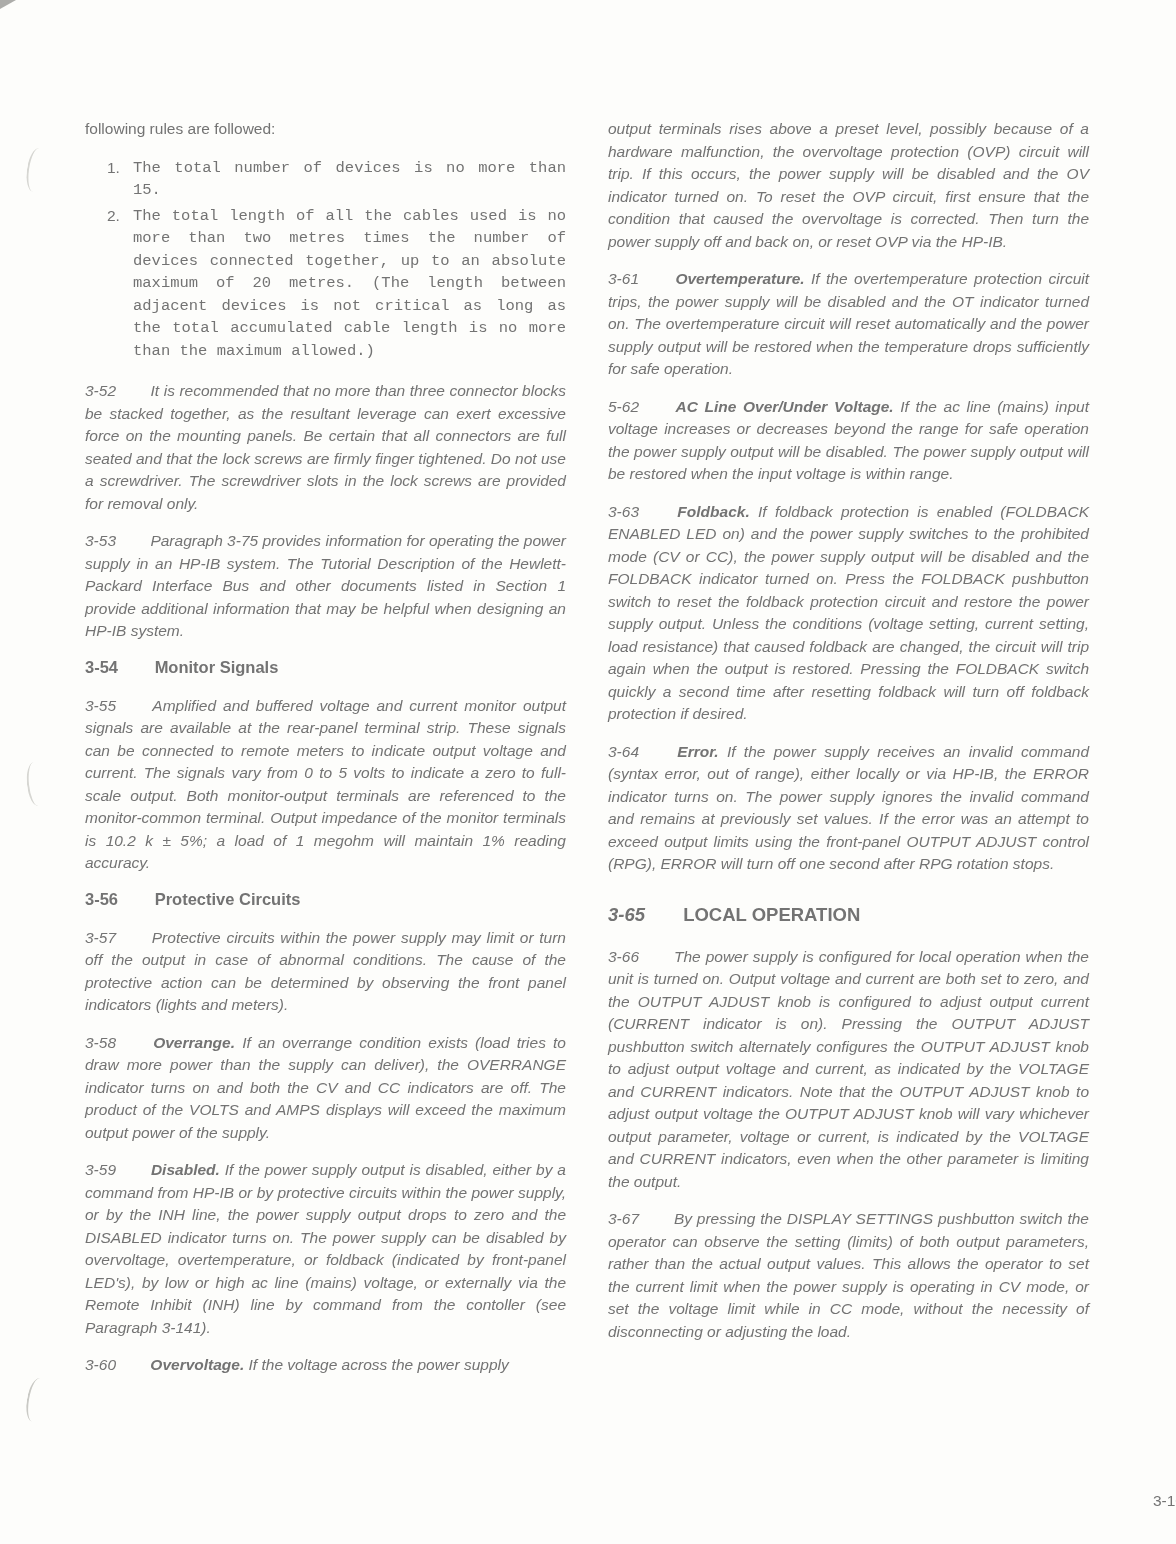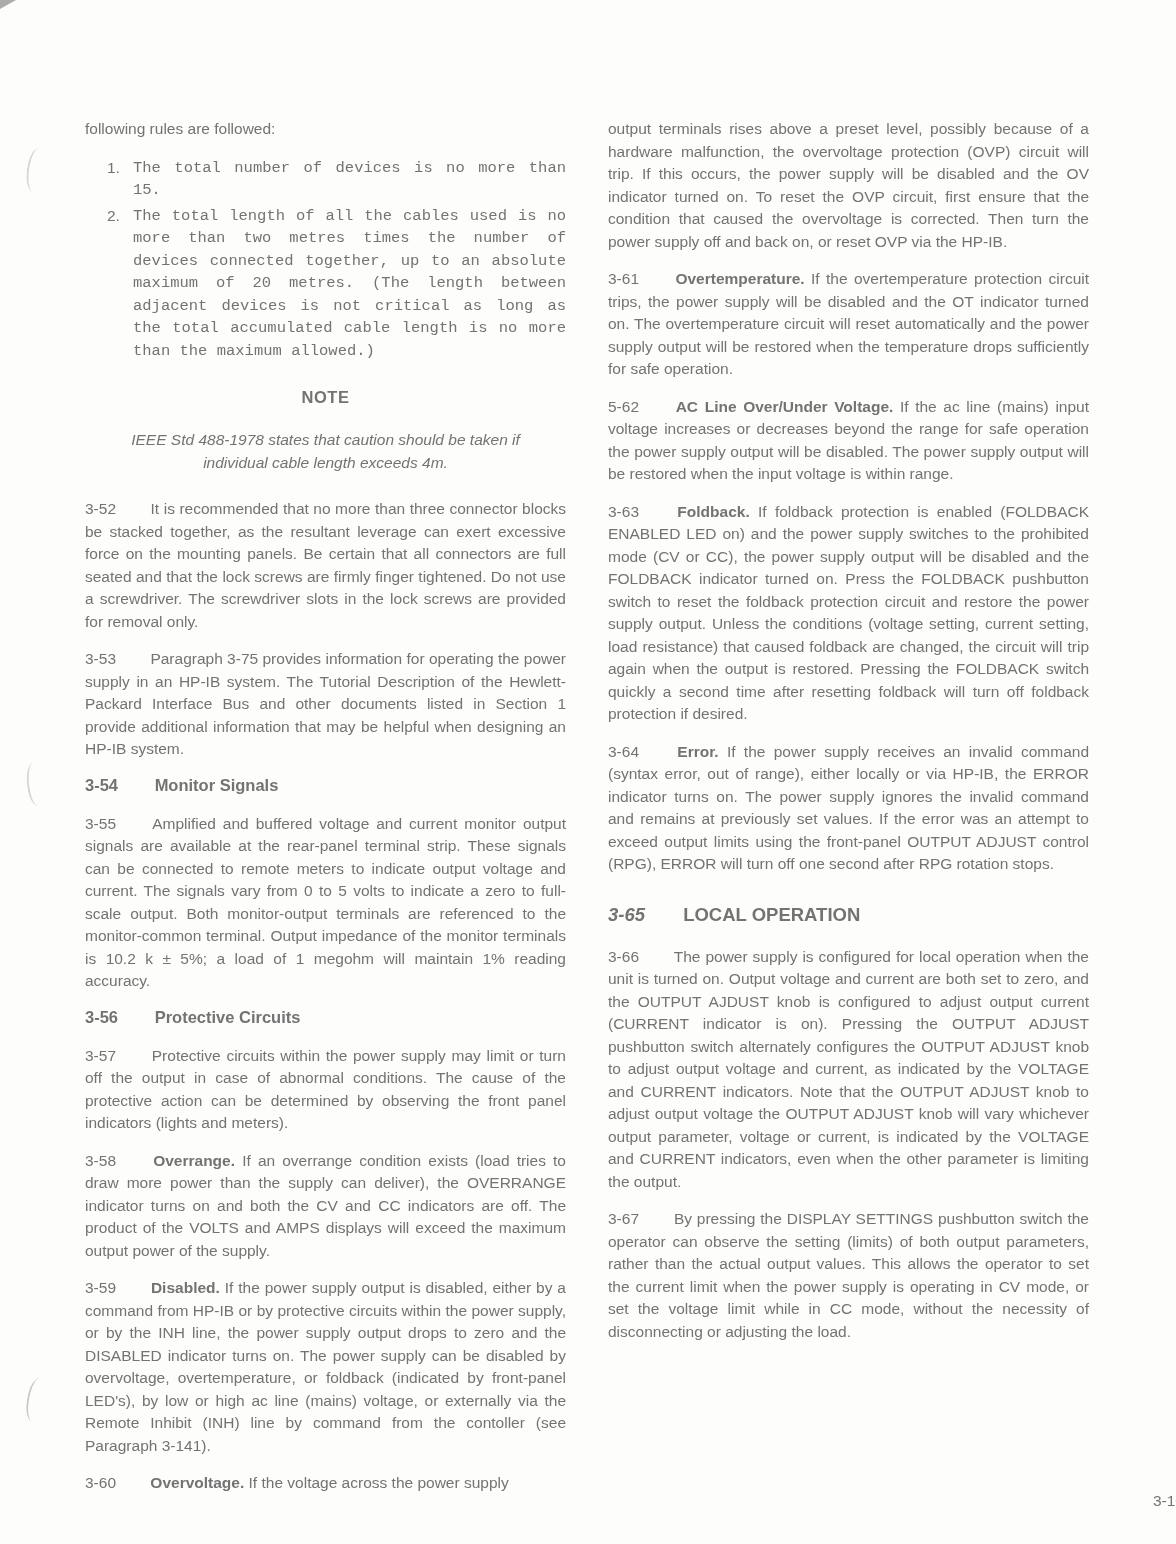--- a/index.html
+++ b/index.html
@@ -18,20 +18,21 @@
     gap: 42px;
     padding: 118px 86px 0 85px;
     box-sizing: border-box;
   }
   .col { width: 481px; flex: 0 0 481px; }
   .para, .cont-para {
     font-size: 15.5px;
     line-height: 22.5px;
     text-align: justify;
     margin: 0 0 15px 0;
+    font-style: italic;
   }
   .pnum { padding-right: 30px; white-space: nowrap; }
   .plead { font-weight: 700; }
   .intro-line { font-size: 15.5px; line-height: 22.5px; margin: 0 0 16px 0; }
   .list { margin: 2px 0 18px 22px; }
   .list-item { display: flex; margin-bottom: 3px; font-size: 15.5px; line-height: 22.5px; }
   .li-num { flex: 0 0 26px; }
   .li-text { flex: 1; text-align: justify; font-family: Liberation Mono, monospace; }
   .note-block { margin: 26px 0 24px 0; }
   .note-title {
@@ -113,24 +114,20 @@
         <div class="list-item">
           <span class="li-num">1.</span>
           <div class="li-text">The total number of devices is no more than 15.</div>
         </div>
         <div class="list-item">
           <span class="li-num">2.</span>
           <div class="li-text">The total length of all the cables used is no more than two metres times the number of devices connected together, up to an absolute maximum of 20 metres. (The length between adjacent devices is not critical as long as the total accumulated cable length is no more than the maximum allowed.)</div>
         </div>
       </div>
 
-      <div class="note-block">
-        <div class="note-title">NOTE</div>
-        <div class="note-body">IEEE Std 488-1978 states that caution should be taken if individual cable length exceeds 4m.</div>
-      </div>
 
       <p class="para">
         <span class="pnum">3-52</span>
         <span class="ptext">It is recommended that no more than three connector blocks be stacked together, as the resultant leverage can exert excessive force on the mounting panels. Be certain that all connectors are full seated and that the lock screws are firmly finger tightened. Do not use a screwdriver. The screwdriver slots in the lock screws are provided for removal only.</span>
       </p>
 
       <p class="para">
         <span class="pnum">3-53</span>
         <span class="ptext">Paragraph 3-75 provides information for operating the power supply in an HP-IB system. The Tutorial Description of the Hewlett-Packard Interface Bus and other documents listed in Section 1 provide additional information that may be helpful when designing an HP-IB system.</span>
       </p>

